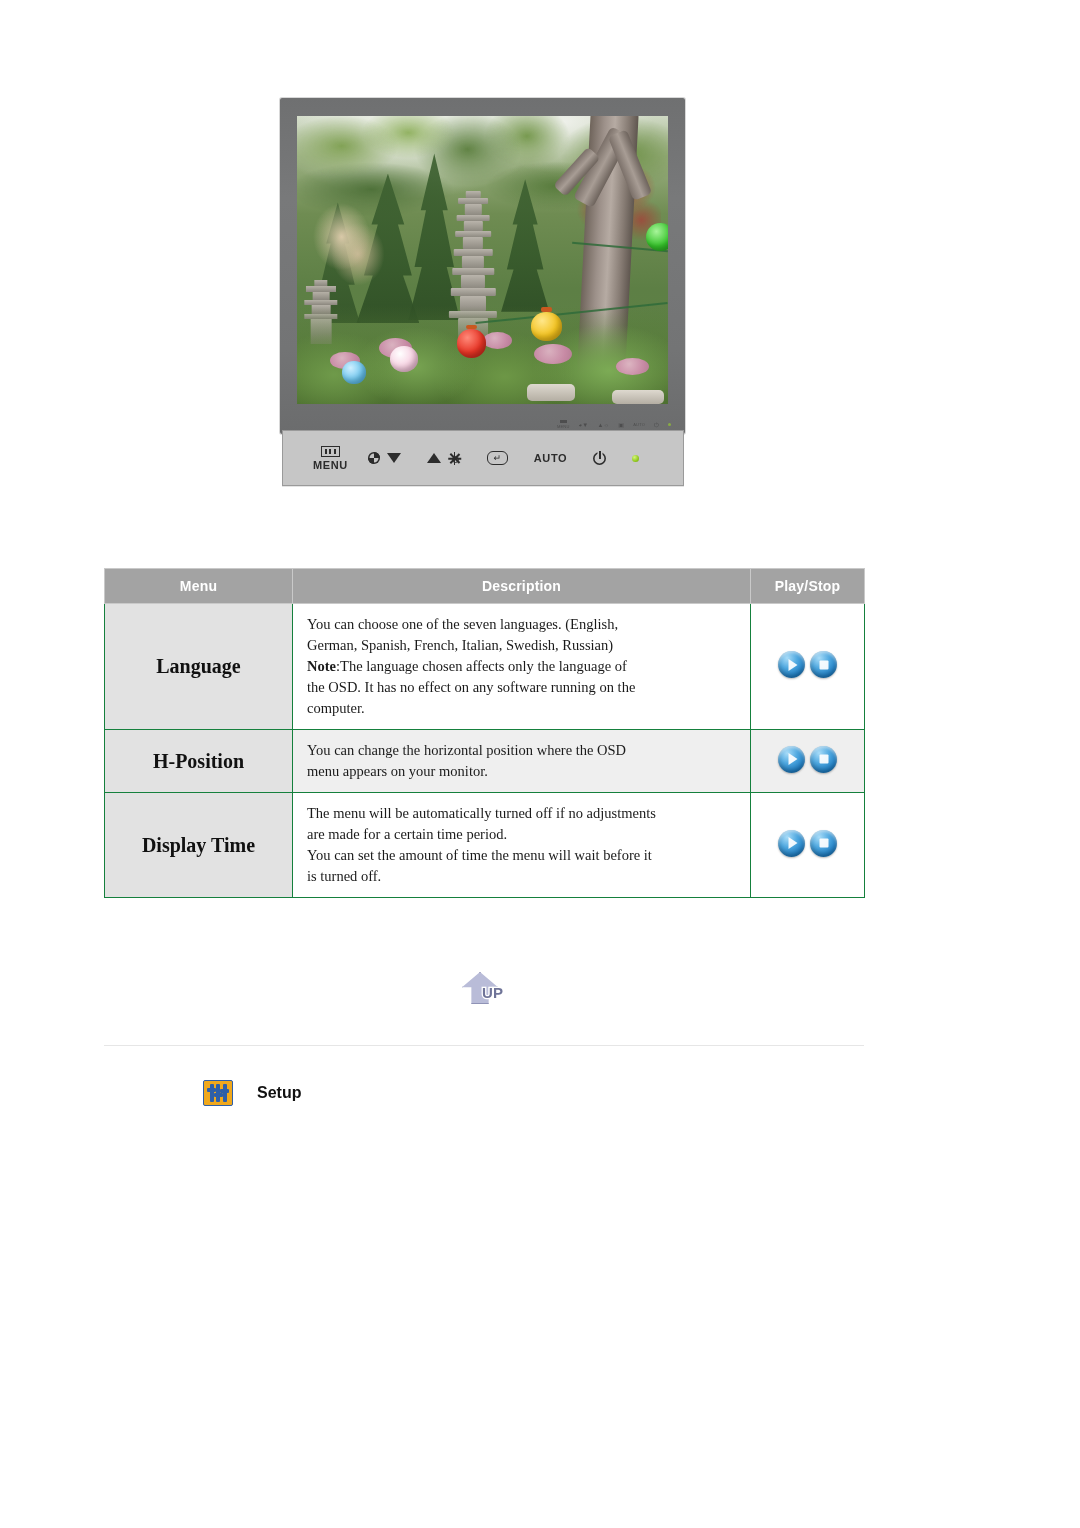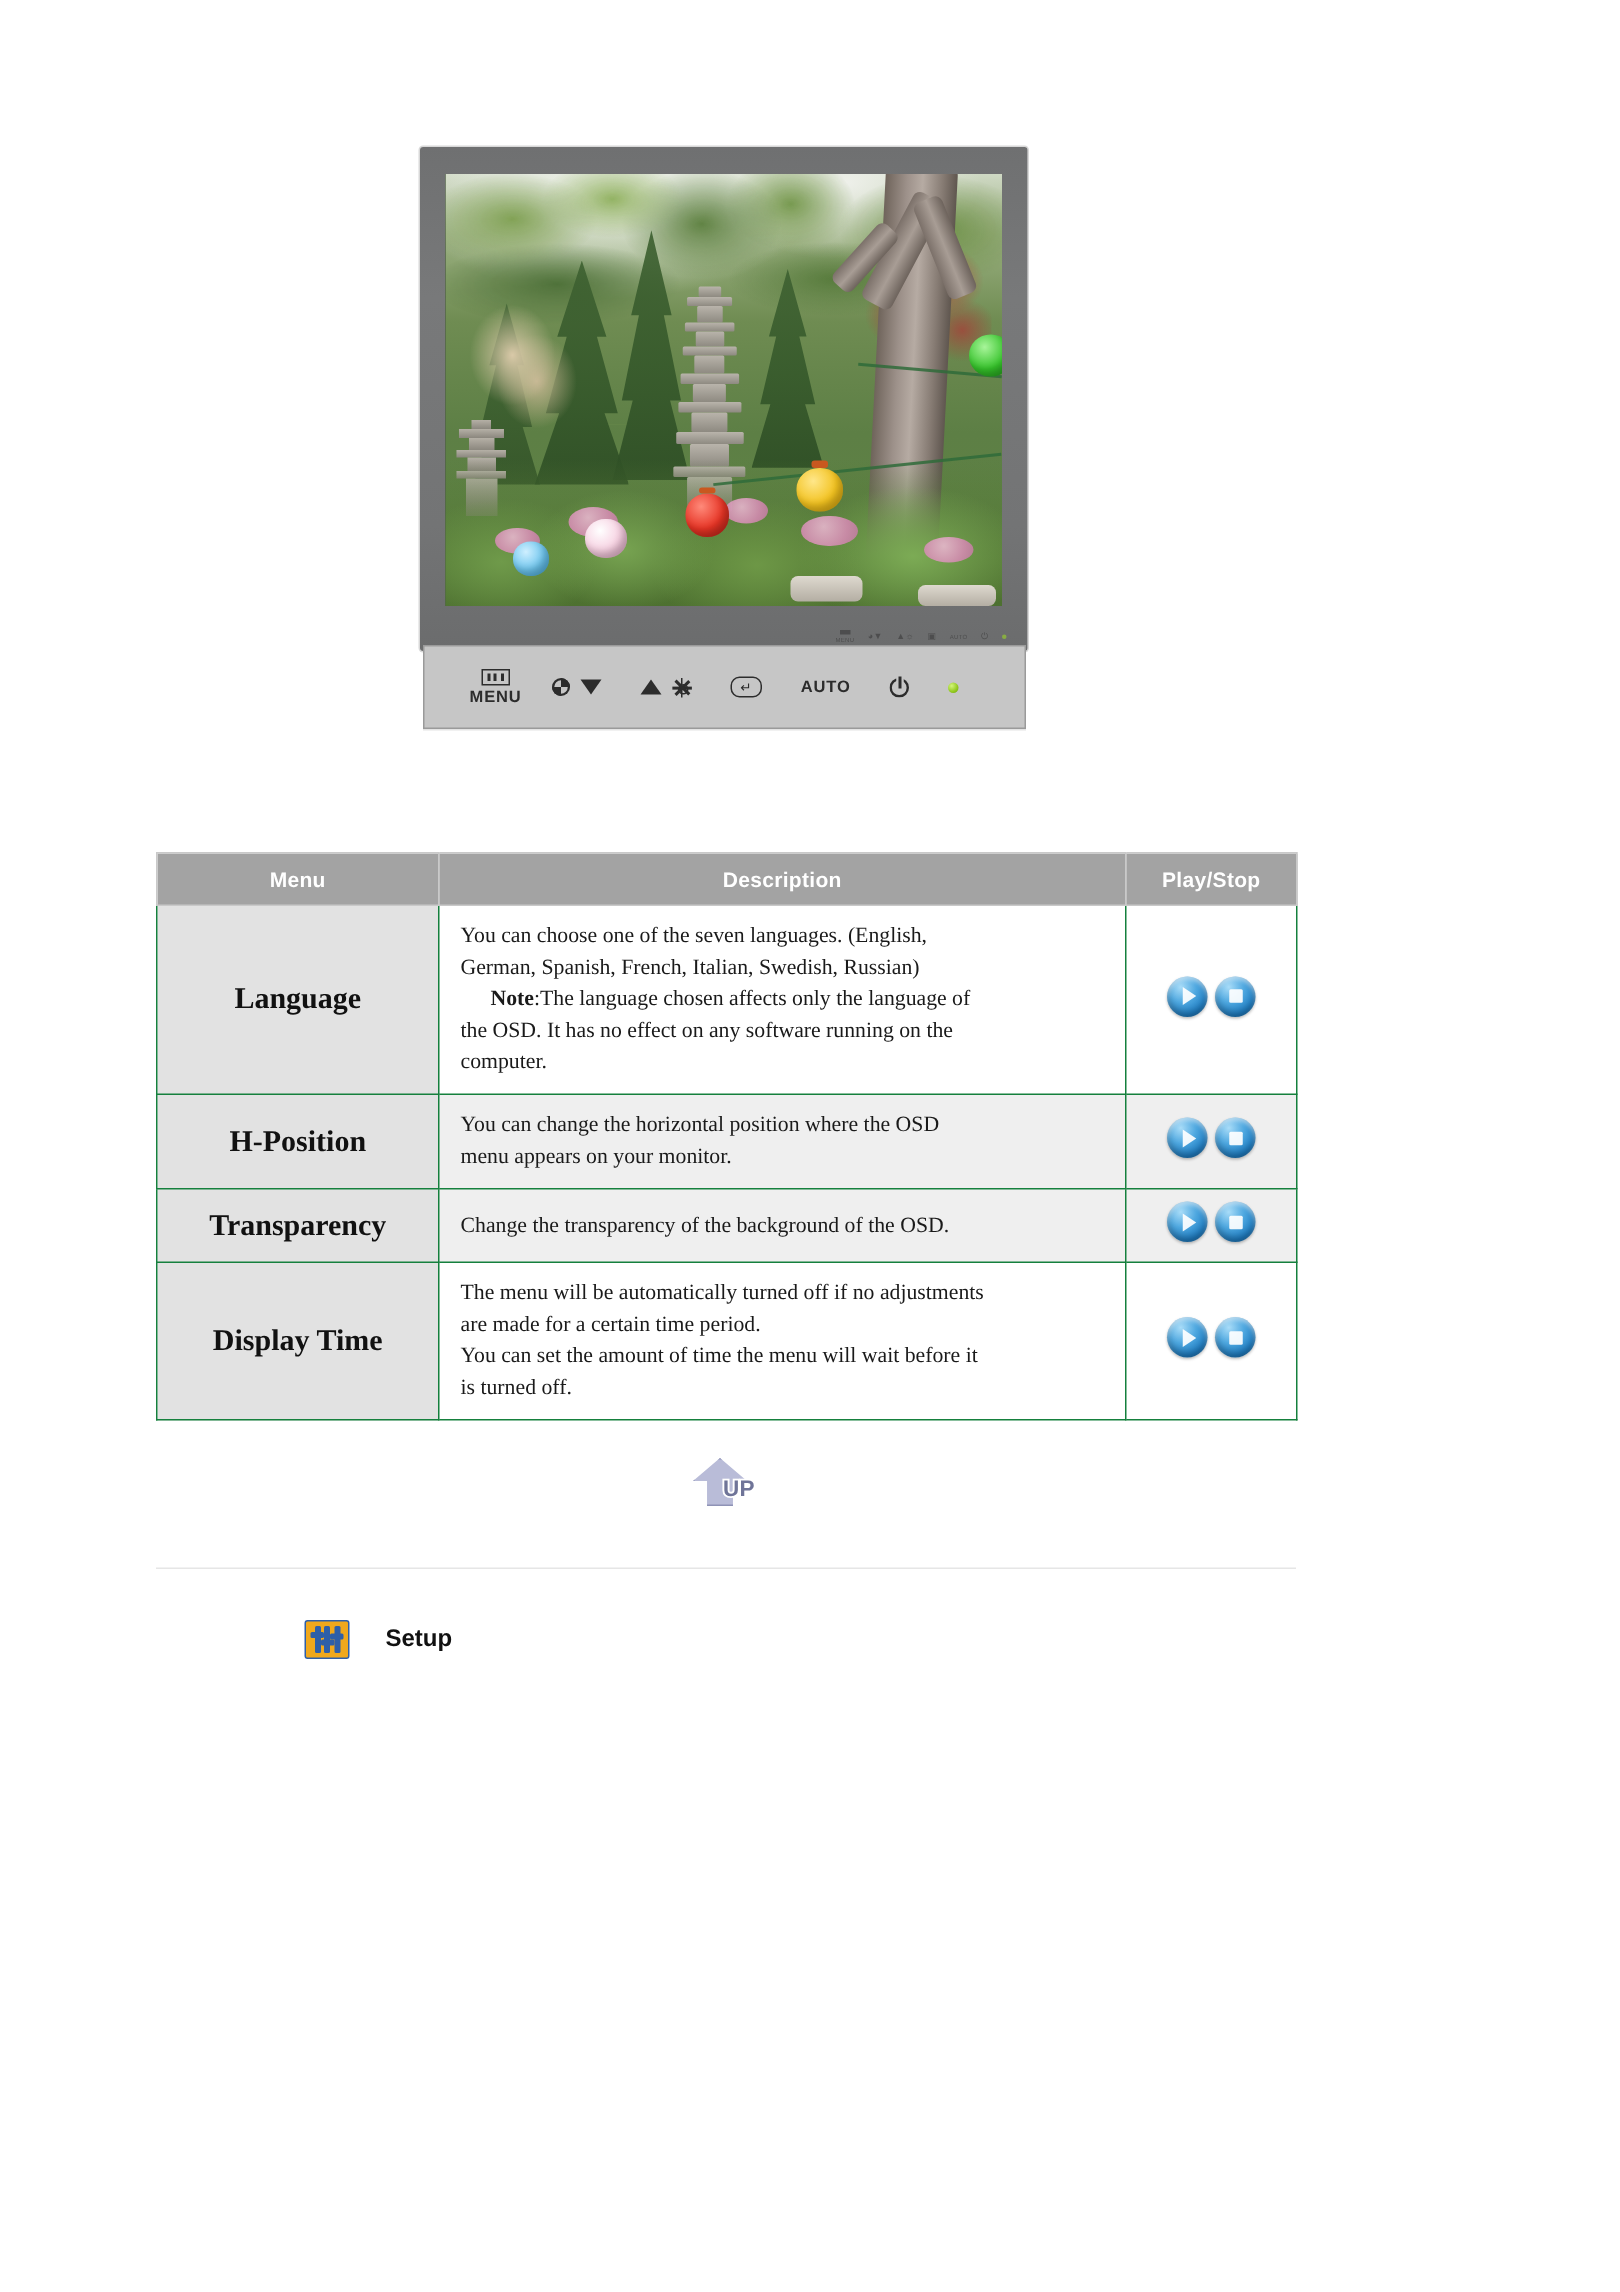--- a/index.html
+++ b/index.html
@@ -274,21 +274,21 @@
     font-weight:bold;
     color:#111;
     padding:8px 4px;
   }
   td.desc-cell {
     font-size:14.5px;
     line-height:1.45;
     color:#1a1a1a;
     padding:10px 12px 10px 14px;
   }
-  td.desc-cell b { font-weight:bold;margin-left:20px; }
+  td.desc-cell b { font-weight:bold; }
   td.play-cell { text-align:center; padding:8px 4px; }
 
   tr.shade td.desc-cell,
   tr.shade td.play-cell { background:#efefef; }
   tr.plain td.desc-cell,
   tr.plain td.play-cell { background:#ffffff; }
 
   .btn-pair { display:inline-flex; gap:5px; align-items:center; }
   .rbtn {
     position:relative;
@@ -527,28 +527,20 @@
           </span></td>
       </tr>
       <tr class="shade">
         <td class="menu-cell">H-Position</td>
         <td class="desc-cell"><span>You can change the horizontal position where the OSD</span><br><span>menu appears on your monitor.</span><br></td>
         <td class="play-cell"><span class="btn-pair">
             <span class="rbtn play"></span>
             <span class="rbtn stop"></span>
           </span></td>
       </tr>
-      <tr class="shade">
-        <td class="menu-cell">Transparency</td>
-        <td class="desc-cell"><span>Change the transparency of the background of the OSD.</span><br></td>
-        <td class="play-cell"><span class="btn-pair">
-            <span class="rbtn play"></span>
-            <span class="rbtn stop"></span>
-          </span></td>
-      </tr>
       <tr class="plain">
         <td class="menu-cell">Display Time</td>
         <td class="desc-cell"><span>The menu will be automatically turned off if no adjustments</span><br><span>are made for a certain time period.</span><br><span>You can set the amount of time the menu will wait before it</span><br><span>is turned off.</span><br></td>
         <td class="play-cell"><span class="btn-pair">
             <span class="rbtn play"></span>
             <span class="rbtn stop"></span>
           </span></td>
       </tr>
     </tbody>
 </table>

